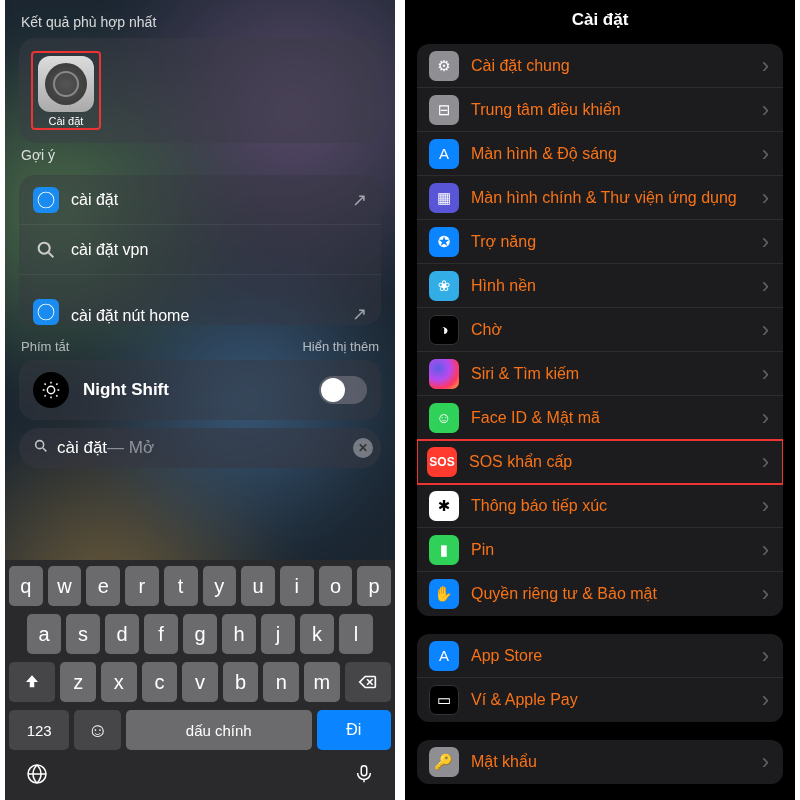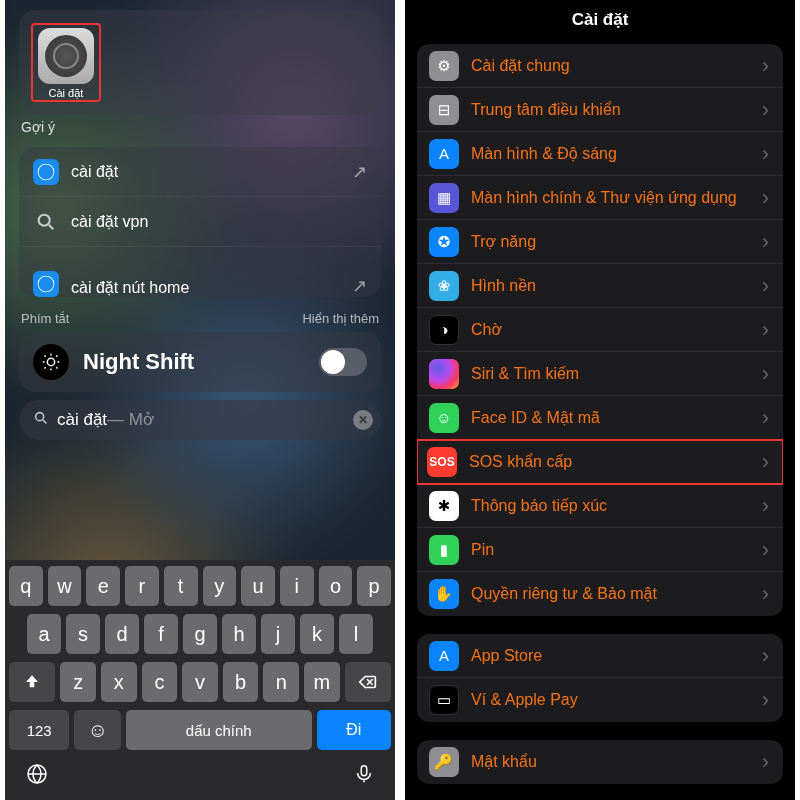--- a/index.html
+++ b/index.html
@@ -77,21 +77,21 @@
   .shortcut-bar{display:flex;justify-content:space-between;align-items:center;margin:14px 2px 6px 2px;font-size:13px;color:rgba(255,255,255,0.65);}
   .ns-card{
     background: rgba(55,55,65,0.45);
     border-radius:16px;
     height:60px;
     display:flex;align-items:center;padding:0 14px;
     margin-bottom:8px;
   }
   .ns-ico{width:36px;height:36px;border-radius:50%;background:#000;margin-right:14px;display:flex;align-items:center;justify-content:center;}
   .ns-ico svg{width:22px;height:22px;}
-  .ns-lbl{flex:1;font-size:22px;font-weight:600;}
+  .ns-lbl{flex:1;font-size:17px;font-weight:600;}
   .switch{width:48px;height:28px;border-radius:14px;background:rgba(120,120,130,0.6);position:relative;}
   .switch .knob{position:absolute;left:2px;top:2px;width:24px;height:24px;border-radius:50%;background:#fff;}
   .search-pill{
     background: rgba(55,55,65,0.55);
     border-radius:22px;height:40px;display:flex;align-items:center;padding:0 8px 0 14px;margin:6px 0;
   }
   .search-pill .mag2{color:rgba(255,255,255,0.7);margin-right:8px;}
   .search-pill .typed{font-size:17px;color:#fff;}
   .search-pill .hint{font-size:17px;color:rgba(255,255,255,0.45);}
   .search-pill .clear{margin-left:auto;width:20px;height:20px;border-radius:50%;background:rgba(255,255,255,0.35);display:flex;align-items:center;justify-content:center;color:#333;font-size:12px;font-weight:bold;}
@@ -135,20 +135,21 @@
   .ic.appstore{background:#0a84ff;}
   .ic.wallet{background:#000;border:1px solid #333;}
   .ic.keygray{background:#8e8e93;}
 </style>
 </head>
 <body>
 
 <div class="phone left">
   <div class="blur-bg"></div>
   <div class="content">
+    <div class="sec-title">Kết quả phù hợp nhất</div>
     <div class="top-card">
       <div class="app-tile">
         <div class="icon-box">
             <div class="gear"></div>
           </div>
         <div class="lbl">Cài đặt</div>
       </div>
     </div>
     <div class="sec-title">Gợi ý</div>
     <div class="sug-list" id="sug-list">

